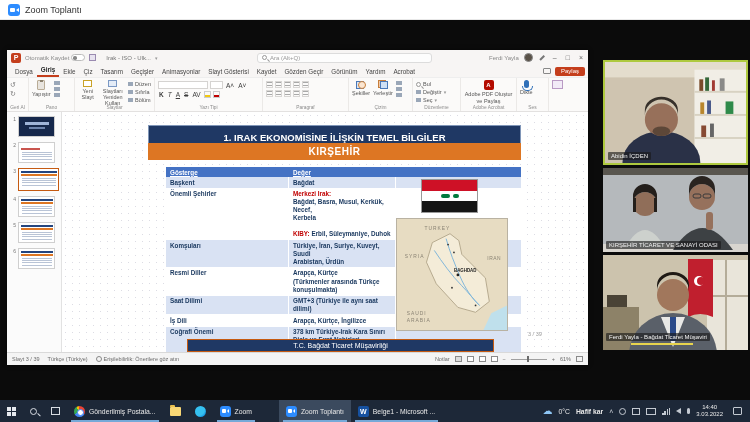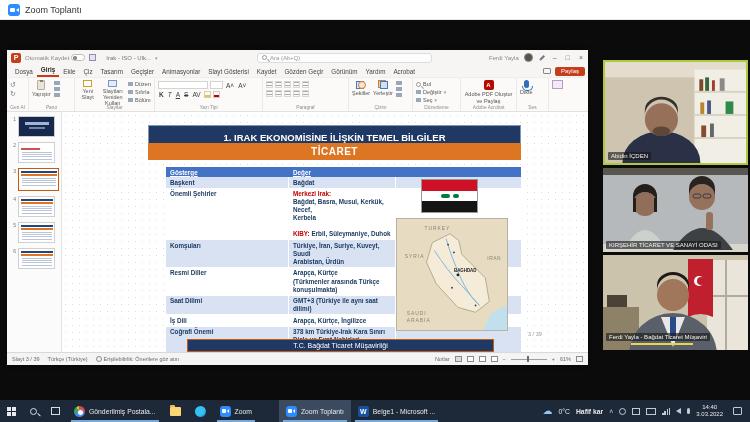--- a/index.html
+++ b/index.html
@@ -436,21 +436,21 @@
                 <i class="ml"></i>
                 <i class="ml"></i>
                 <i class="ml"></i>
                 <i class="ml"></i>
               </div>
             </div>
           </div>
 
         <div class="editor">
           <div class="s-title">1. IRAK EKONOMİSİNE İLİŞKİN TEMEL BİLGİLER</div>
-          <div class="s-section">TİCARET</div>
+          <div class="s-section">KIRŞEHİR</div>
 
           <div class="s-table">
             <div class="thead">
               <div class="c1">Gösterge</div>
               <div class="c2">Değer</div>
               <div class="c3"></div>
             </div>
             <div style="display:flex;flex-direction:column;flex:1">
                 <div class="trow band">
                   <div class="tlabel">Başkent</div>

